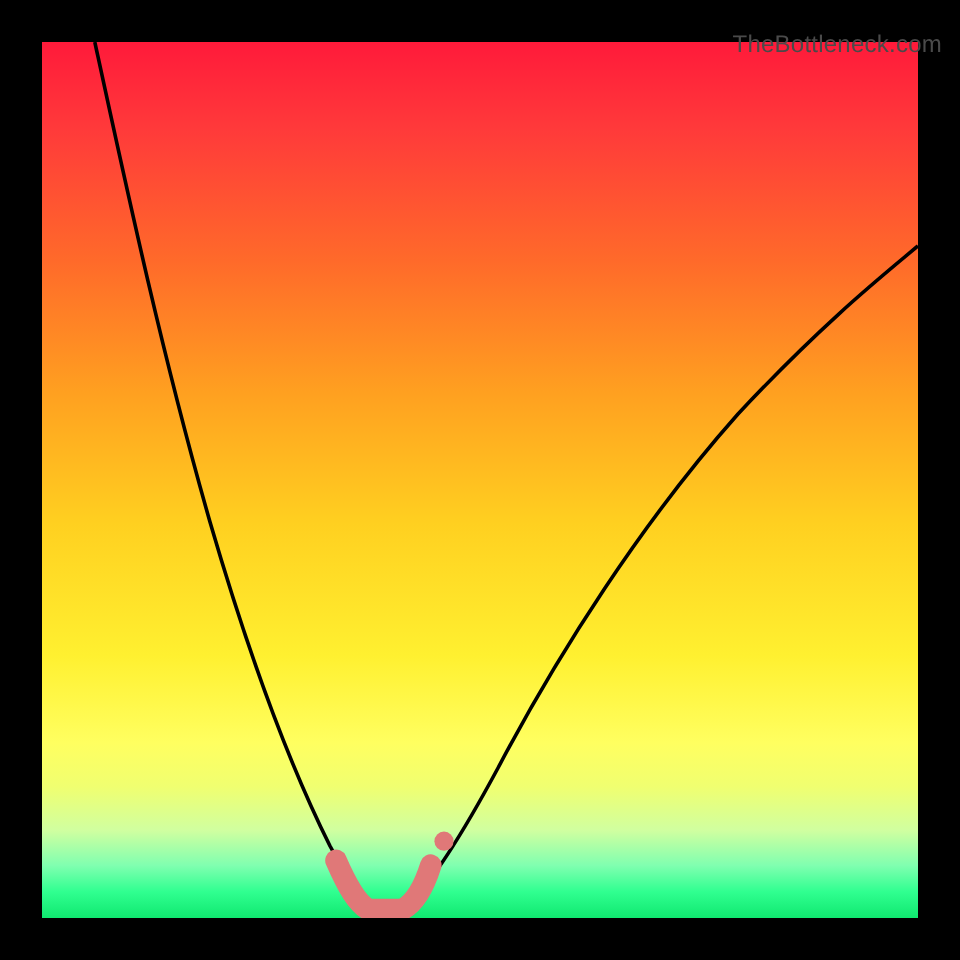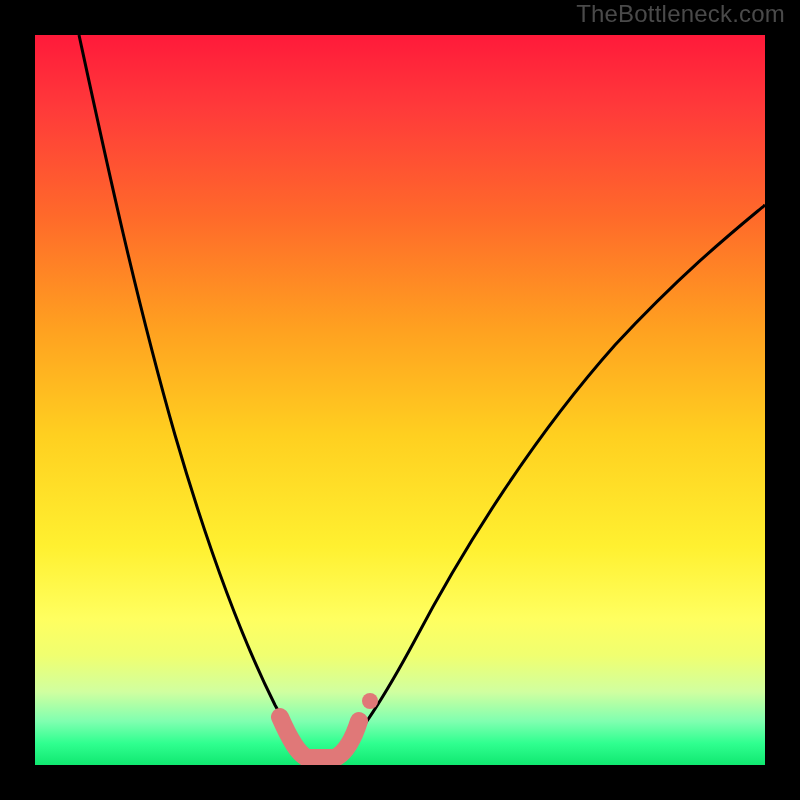--- a/index.html
+++ b/index.html
@@ -35,23 +35,23 @@
       #ffff60 80%,
       #f0ff70 85%,
       #d0ffa0 90%,
       #80ffb0 94%,
       #30ff90 97%,
       #10e870 100%
     );
   }
   .watermark {
     position: absolute;
-    top: 0;
+    top: 26px;
     right: 15px;
-    font-size: 24px;
+    font-size: 20px;
     font-weight: 500;
     color: #4a4a4a;
     letter-spacing: 0.2px;
   }
   svg.curves {
     position: absolute;
     top: 35px;
     left: 35px;
     width: 730px;
     height: 730px;

